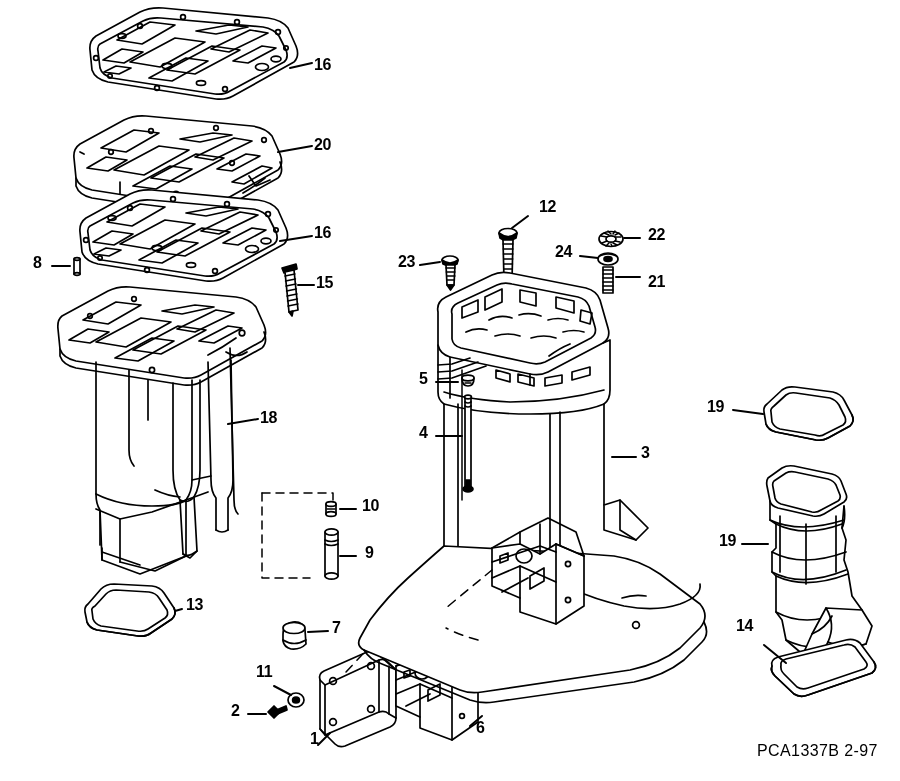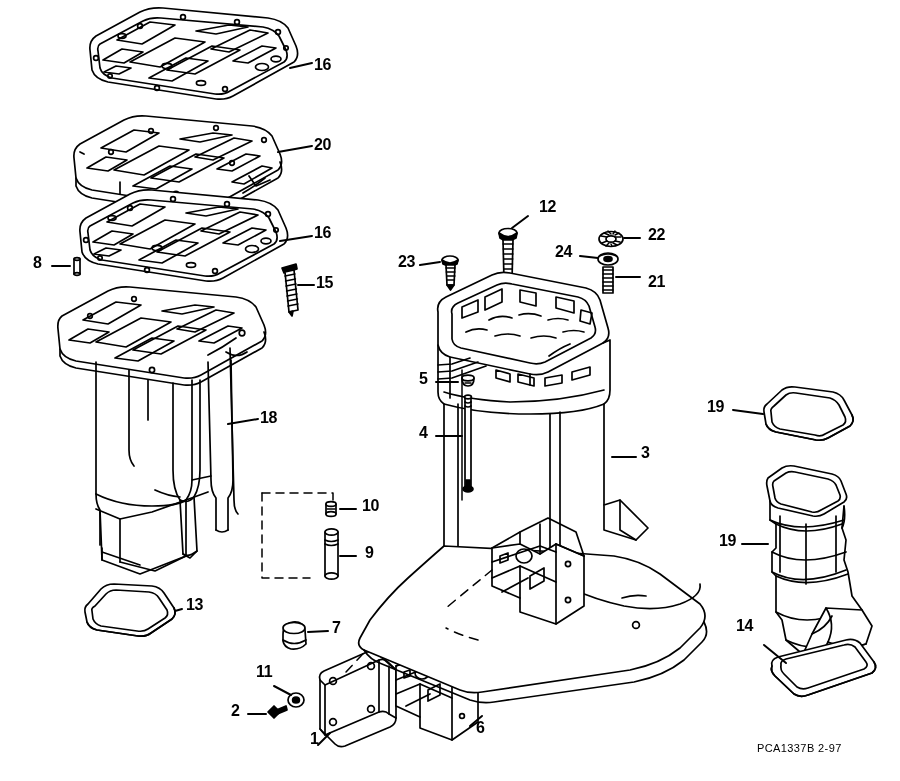--- a/index.html
+++ b/index.html
@@ -2,21 +2,21 @@
 <html><head>
 <meta charset="utf-8">
 <style>
   html,body{margin:0;padding:0;background:#ffffff;}
   body{width:900px;height:781px;position:relative;overflow:hidden;
        font-family:"Liberation Sans",sans-serif;color:#000;}
   #diagram{position:absolute;left:0;top:0;width:900px;height:781px;}
   .lbl{position:absolute;font-weight:bold;font-size:16px;line-height:1;
        font-family:"Liberation Sans",sans-serif;color:#000;white-space:nowrap;
        letter-spacing:-0.3px;}
-  .footer{position:absolute;left:757px;top:742px;font-size:11px;
+  .footer{position:absolute;left:757px;top:742px;font-size:16px;
           font-family:"Liberation Sans",sans-serif;color:#000;
           letter-spacing:0.4px;white-space:nowrap;}
   svg{display:block;}
 </style>
 </head>
 <body>
 
 <svg id="diagram" viewBox="0 0 900 781">
   <g fill="none" stroke="#000" stroke-width="1.7" stroke-linejoin="round" stroke-linecap="round">
 

